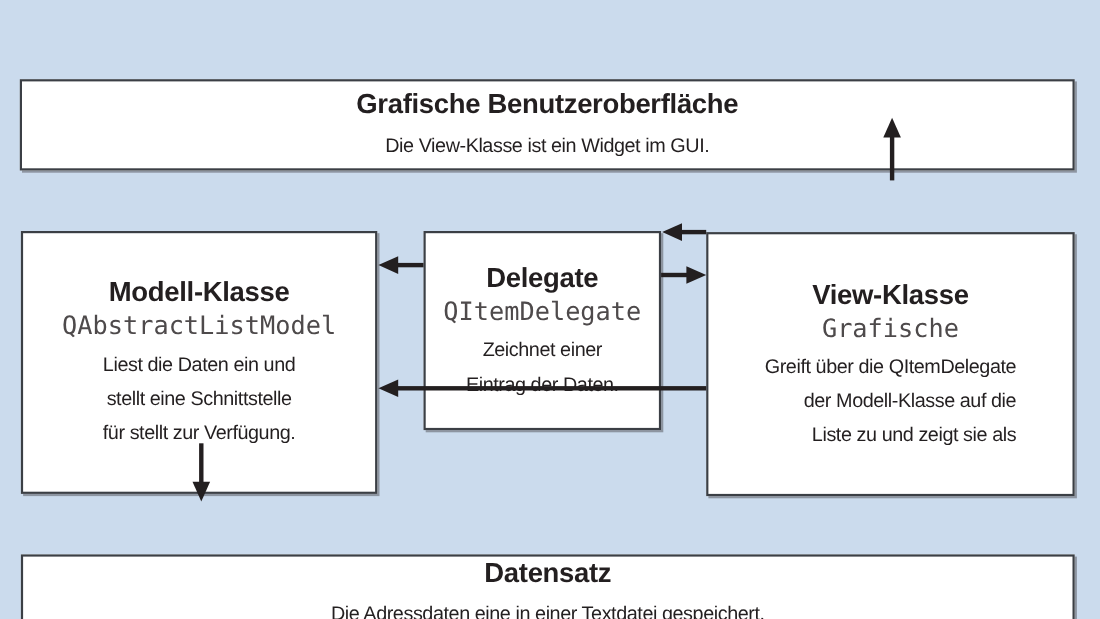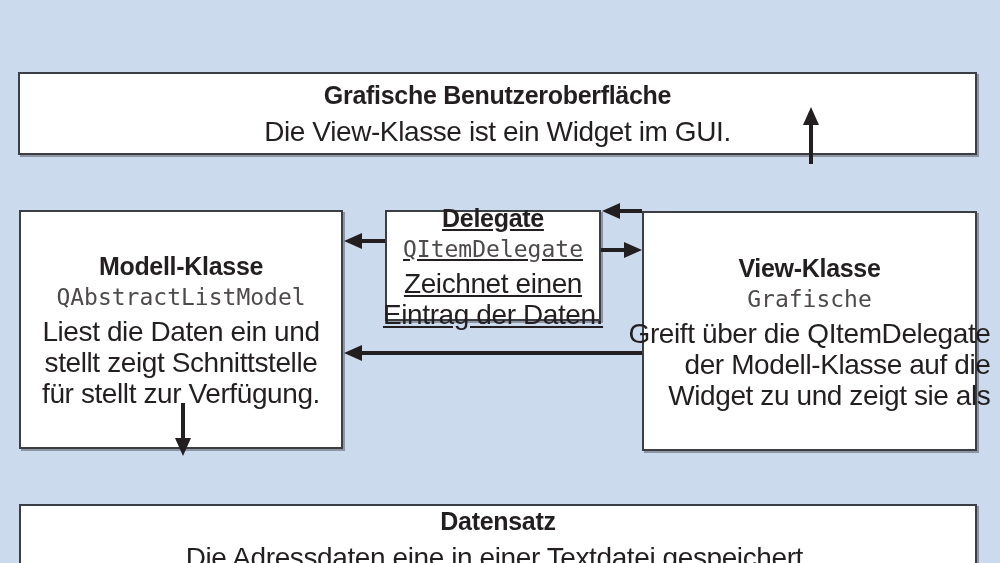--- a/index.html
+++ b/index.html
@@ -50,31 +50,31 @@
     font-family:"DejaVu Sans Mono","Liberation Mono",monospace;
     font-size:23px;
     line-height:30px;
     color:var(--code);
     white-space:nowrap;
   }
   .box-body{
     margin-top:4px;
   }
   .body-line{
-    font-size:28px;
+    font-size:18px;
     line-height:31px;
     letter-spacing:-0.4px;
     white-space:nowrap;
   }
   .wide .body-line{line-height:34px;}
 
   
   .gui-box     {left:18px;  top:24px;  width:959px; height:83px;}
   .model-box   {left:19px;  top:162px; width:324px; height:239px;}
-  .delegate-box{left:385px; top:162px; width:216px; height:111px;text-decoration:underline;}
+  .delegate-box{left:385px; top:162px; width:216px; height:181px;}
   .view-box    {left:642px; top:163px; width:335px; height:240px;text-align:right;}
   .data-box    {left:19px;  top:456px; width:958px; height:72px;}
 
   
   .aline{position:absolute;background:var(--arrow);}
   .ahead{position:absolute;width:0;height:0;}
   .ahead.left {border-top:8px solid transparent;border-bottom:8px solid transparent;border-right:18px solid var(--arrow);}
   .ahead.right{border-top:8px solid transparent;border-bottom:8px solid transparent;border-left:18px solid var(--arrow);}
   .ahead.up   {border-left:8px solid transparent;border-right:8px solid transparent;border-bottom:18px solid var(--arrow);}
   .ahead.down {border-left:8px solid transparent;border-right:8px solid transparent;border-top:18px solid var(--arrow);}
@@ -108,41 +108,41 @@
     <div class="box-body">
         <div class="body-line">Die View-Klasse ist ein Widget im GUI.</div>
       </div>
   </div>
 
   <div class="box model-box">
     <div class="box-title">Modell-Klasse</div>
     <div class="box-code">QAbstractListModel</div>
     <div class="box-body">
       <div class="body-line">Liest die Daten ein und</div>
-      <div class="body-line">stellt zeigt Schnittstelle</div>
+      <div class="body-line">stellt eine Schnittstelle</div>
       <div class="body-line">für stellt zur Verfügung.</div>
     </div>
   </div>
 
   <div class="box delegate-box">
     <div class="box-title">Delegate</div>
     <div class="box-code">QItemDelegate</div>
     <div class="box-body">
-      <div class="body-line">Zeichnet einen</div>
+      <div class="body-line">Zeichnet einer</div>
       <div class="body-line">Eintrag der Daten.</div>
     </div>
   </div>
 
   <div class="box view-box">
     <div class="box-title">View-Klasse</div>
     <div class="box-code">Grafische</div>
     <div class="box-body">
       <div class="body-line">Greift über die QItemDelegate</div>
       <div class="body-line">der Modell-Klasse auf die</div>
-      <div class="body-line">Widget zu und zeigt sie als</div>
+      <div class="body-line">Liste zu und zeigt sie als</div>
     </div>
   </div>
 
   <div class="box data-box wide">
     <div class="box-title">Datensatz</div>
     <div class="box-body">
         <div class="body-line">Die Adressdaten eine in einer Textdatei gespeichert.</div>
       </div>
   </div>
 

